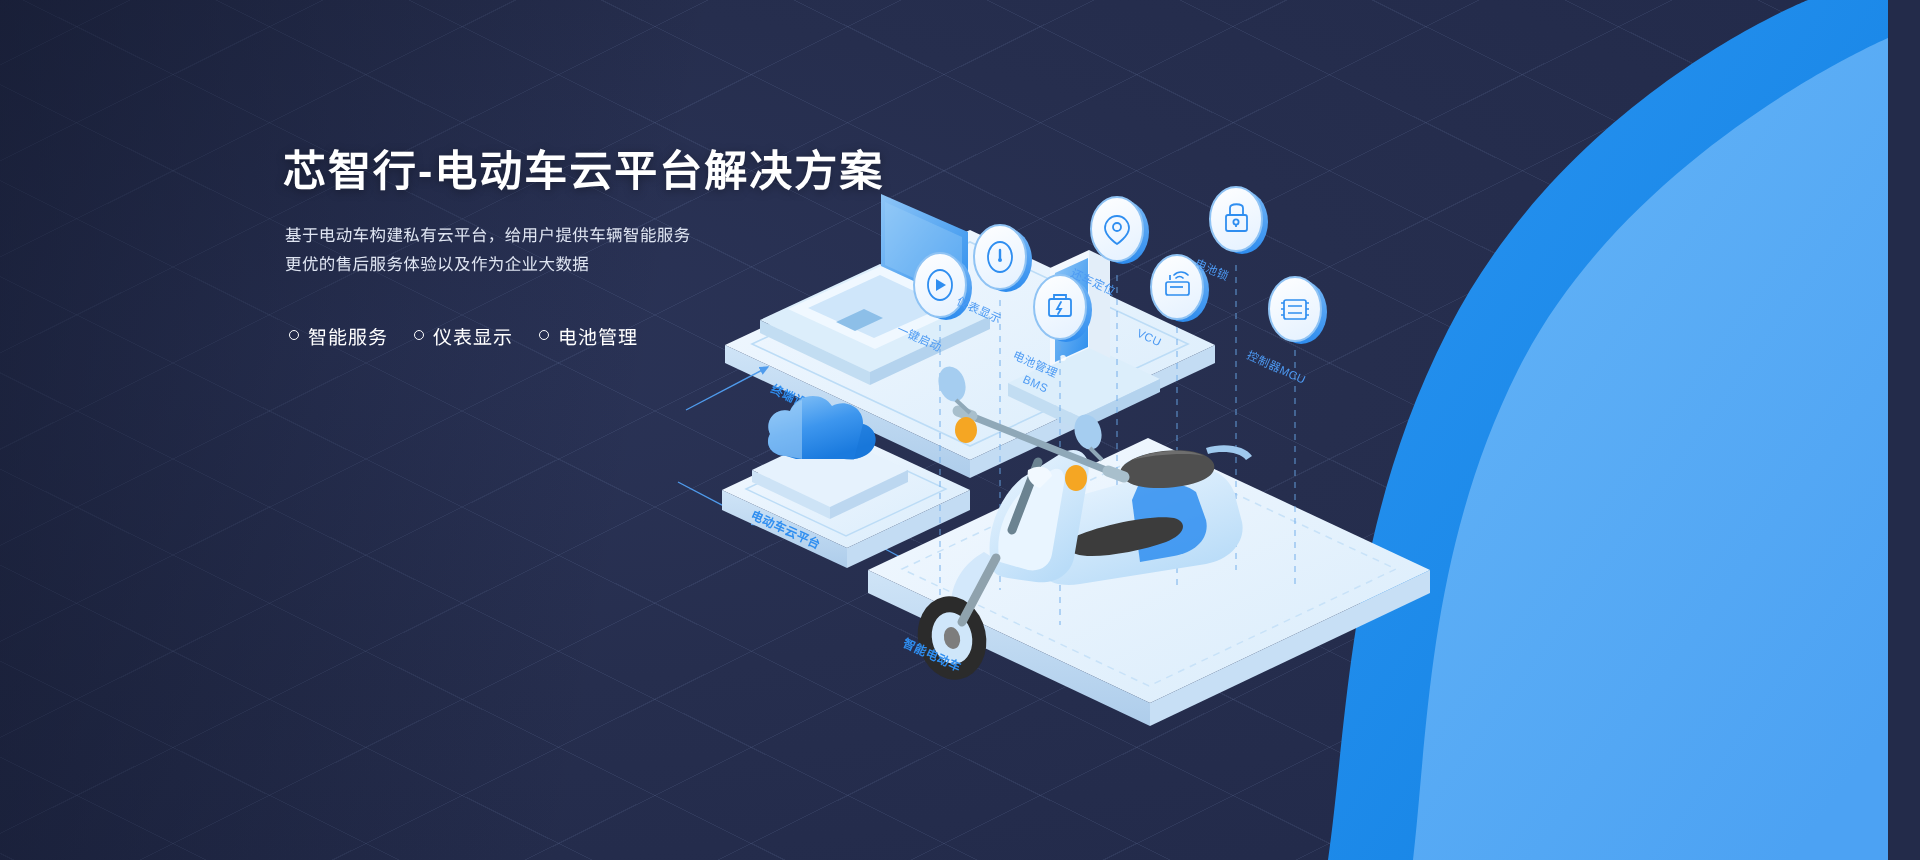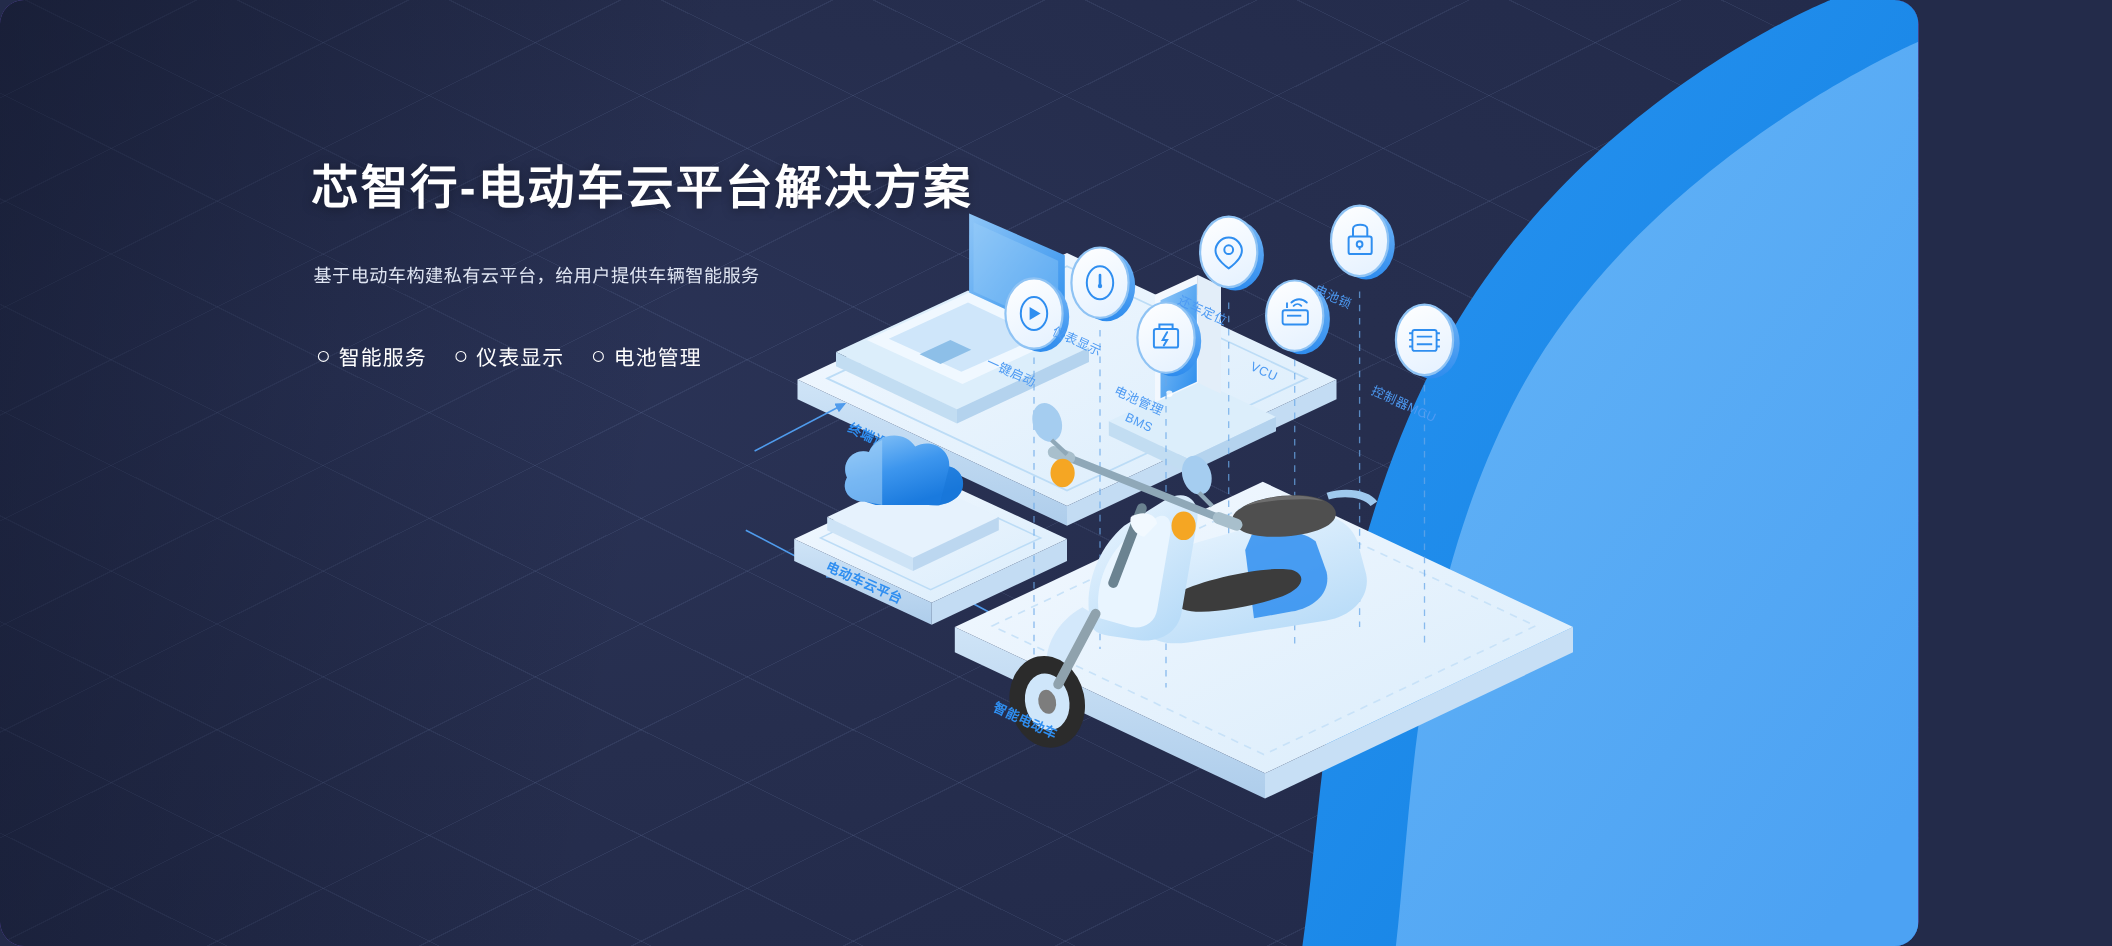--- a/index.html
+++ b/index.html
@@ -2,21 +2,21 @@
 <html lang="zh-CN"><head>
 <meta charset="utf-8">
 <title>芯智行-电动车云平台解决方案</title>
 <style>
   html,body{margin:0;padding:0;}
   body{
     width:1920px;height:860px;overflow:hidden;
     font-family:"Liberation Sans","DejaVu Sans",sans-serif;
     background:#232b4a;
   }
-  .stage{position:relative;width:1744px;height:860px;overflow:hidden;background:#8b5cf6;border-radius:22px;}
+  .stage{position:relative;width:1888px;height:860px;overflow:hidden;background:#1d4ed8;}
 
   
   .bg-base{
     position:absolute;inset:0;
     background:
       radial-gradient(120% 90% at 18% 40%, #2b3458 0%, #262e4e 45%, #212949 100%);
   }
   .bg-grid{
     position:absolute;inset:-60px;
     background-image:
@@ -38,21 +38,21 @@
     margin:0;
     font-size:43px;
     line-height:1.12;
     letter-spacing:2px;
     font-weight:700;
     color:#ffffff;
     font-family:"Liberation Sans","DejaVu Sans",sans-serif;
     text-shadow:0 2px 10px rgba(0,0,0,.35);
     white-space:nowrap;
   }
-  .subcopy{margin:42px 0 0 2px;}
+  .subcopy{margin:26px 0 0 2px;}
   .subcopy p{
     margin:0;
     font-size:16.5px;
     line-height:1.72;
     color:#dfe5f2;
     letter-spacing:.4px;
   }
   .bullets{
     display:flex;align-items:center;gap:26px;
     margin-top:44px;margin-left:6px;
@@ -108,20 +108,21 @@
       </defs>
       <path d="M1100,0 L1020,0 C1020,0 780,95 660,330 C560,525 560,720 540,860 L1100,860 Z" fill="url(#wEdge)"></path>
       <path d="M1100,38 C1100,38 840,150 730,370 C640,550 640,730 625,860 L1100,860 Z" fill="url(#wFill)"></path>
     </svg>
   </div>
 
   <div class="copy">
     <h1 class="headline">芯智行-电动车云平台解决方案</h1>
     <div class="subcopy">
       <p>基于电动车构建私有云平台，给用户提供车辆智能服务</p>
+      <p>更优的售后服务体验以及作为企业大数据</p>
     </div>
     <div class="bullets">
       <div class="bullet">
         <span class="bullet-dot"></span>
         <span class="bullet-label">智能服务</span>
       </div>
       <div class="bullet">
         <span class="bullet-dot"></span>
         <span class="bullet-label">仪表显示</span>
       </div>

